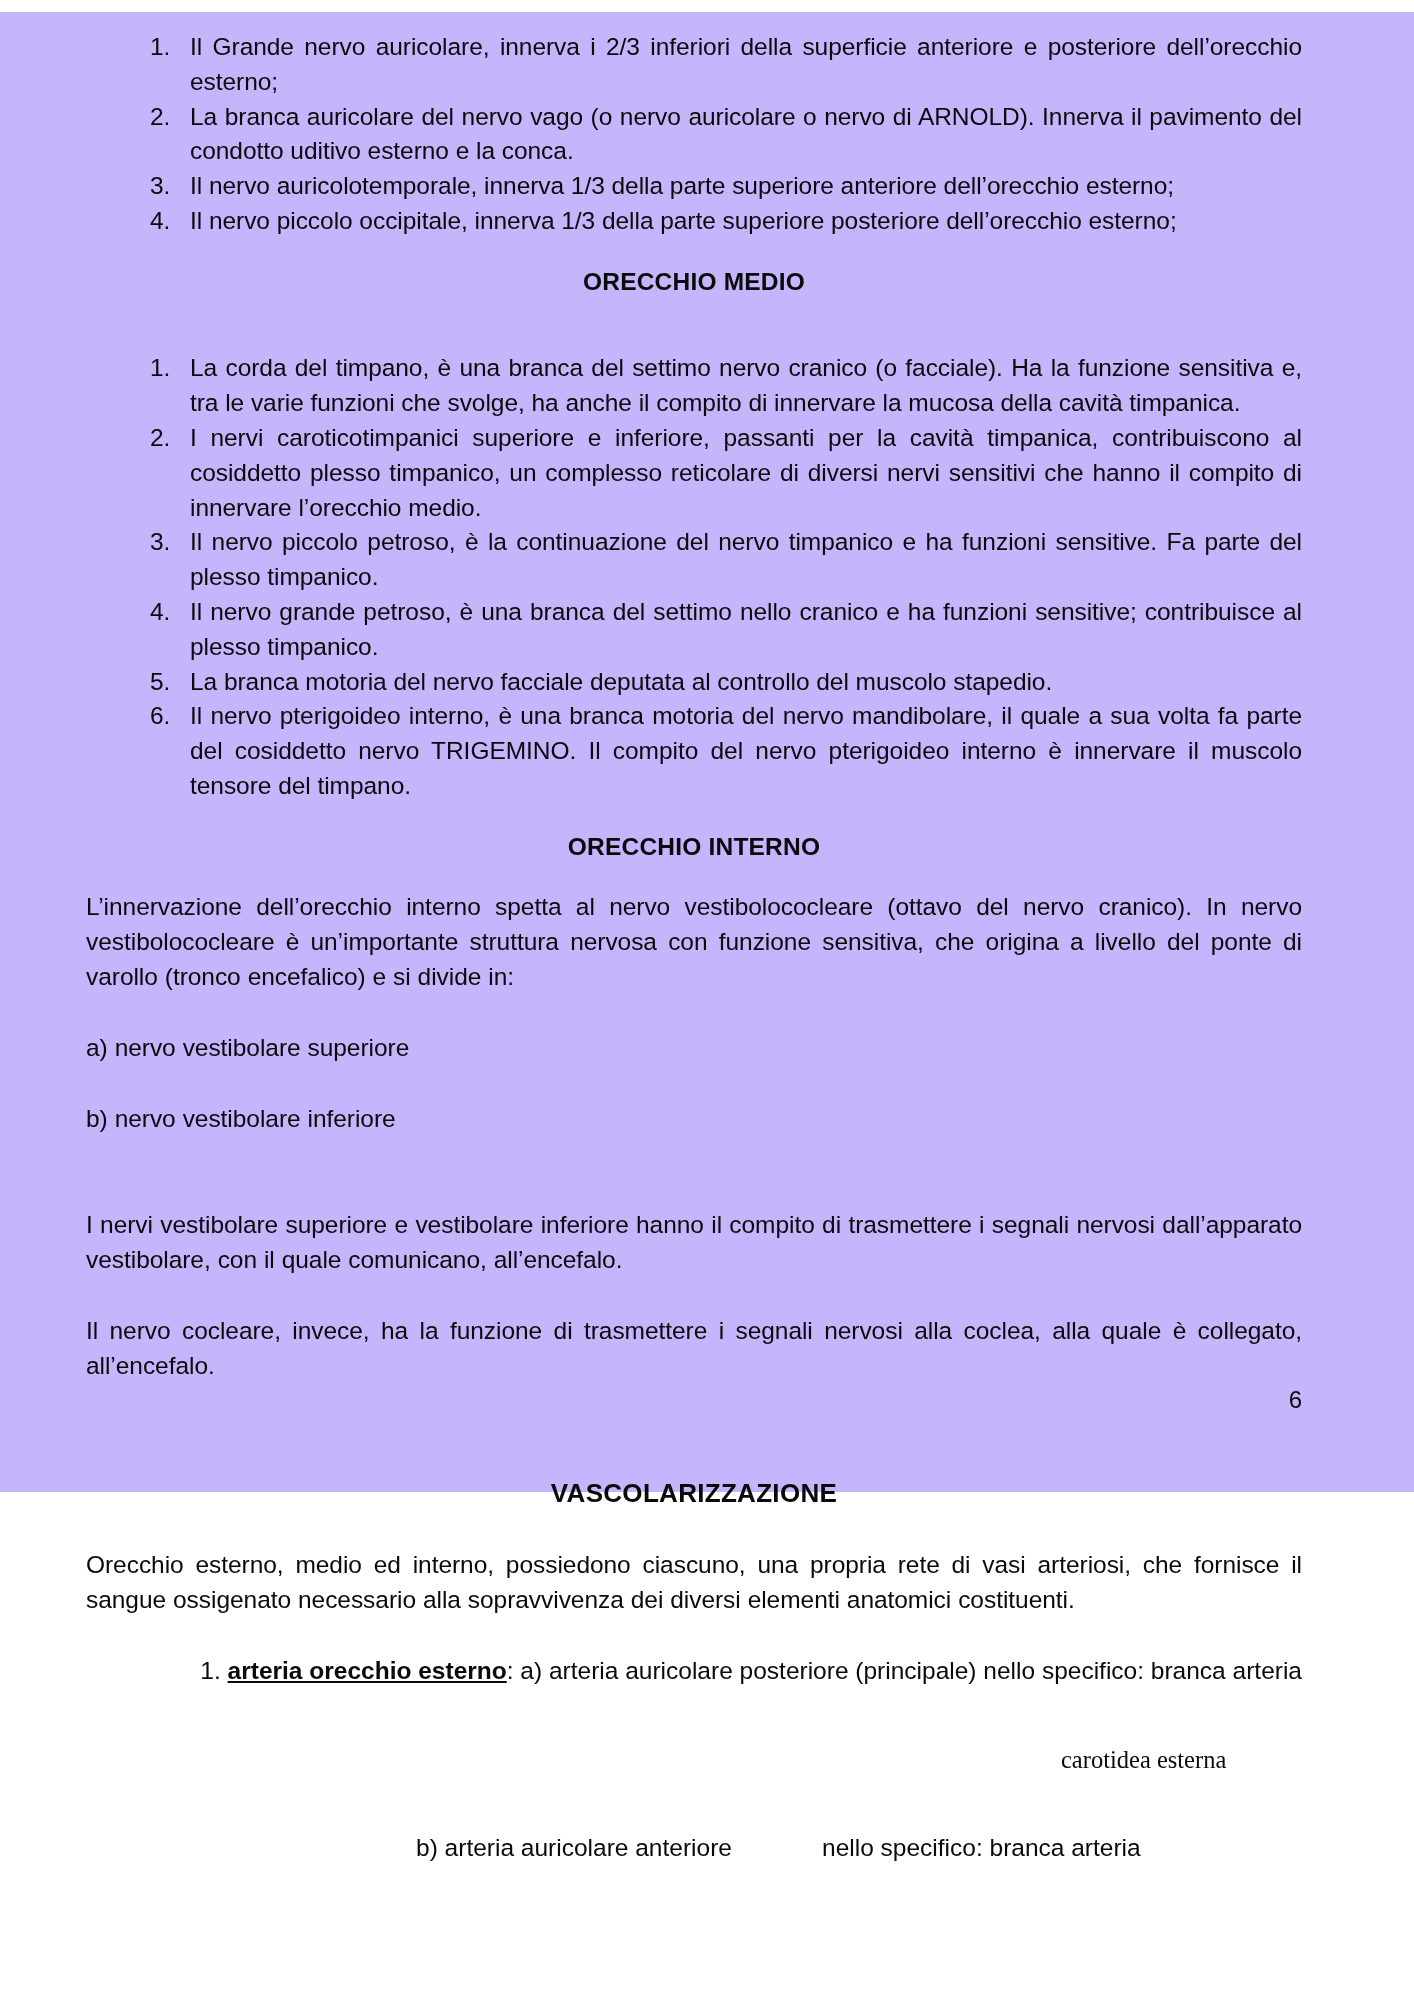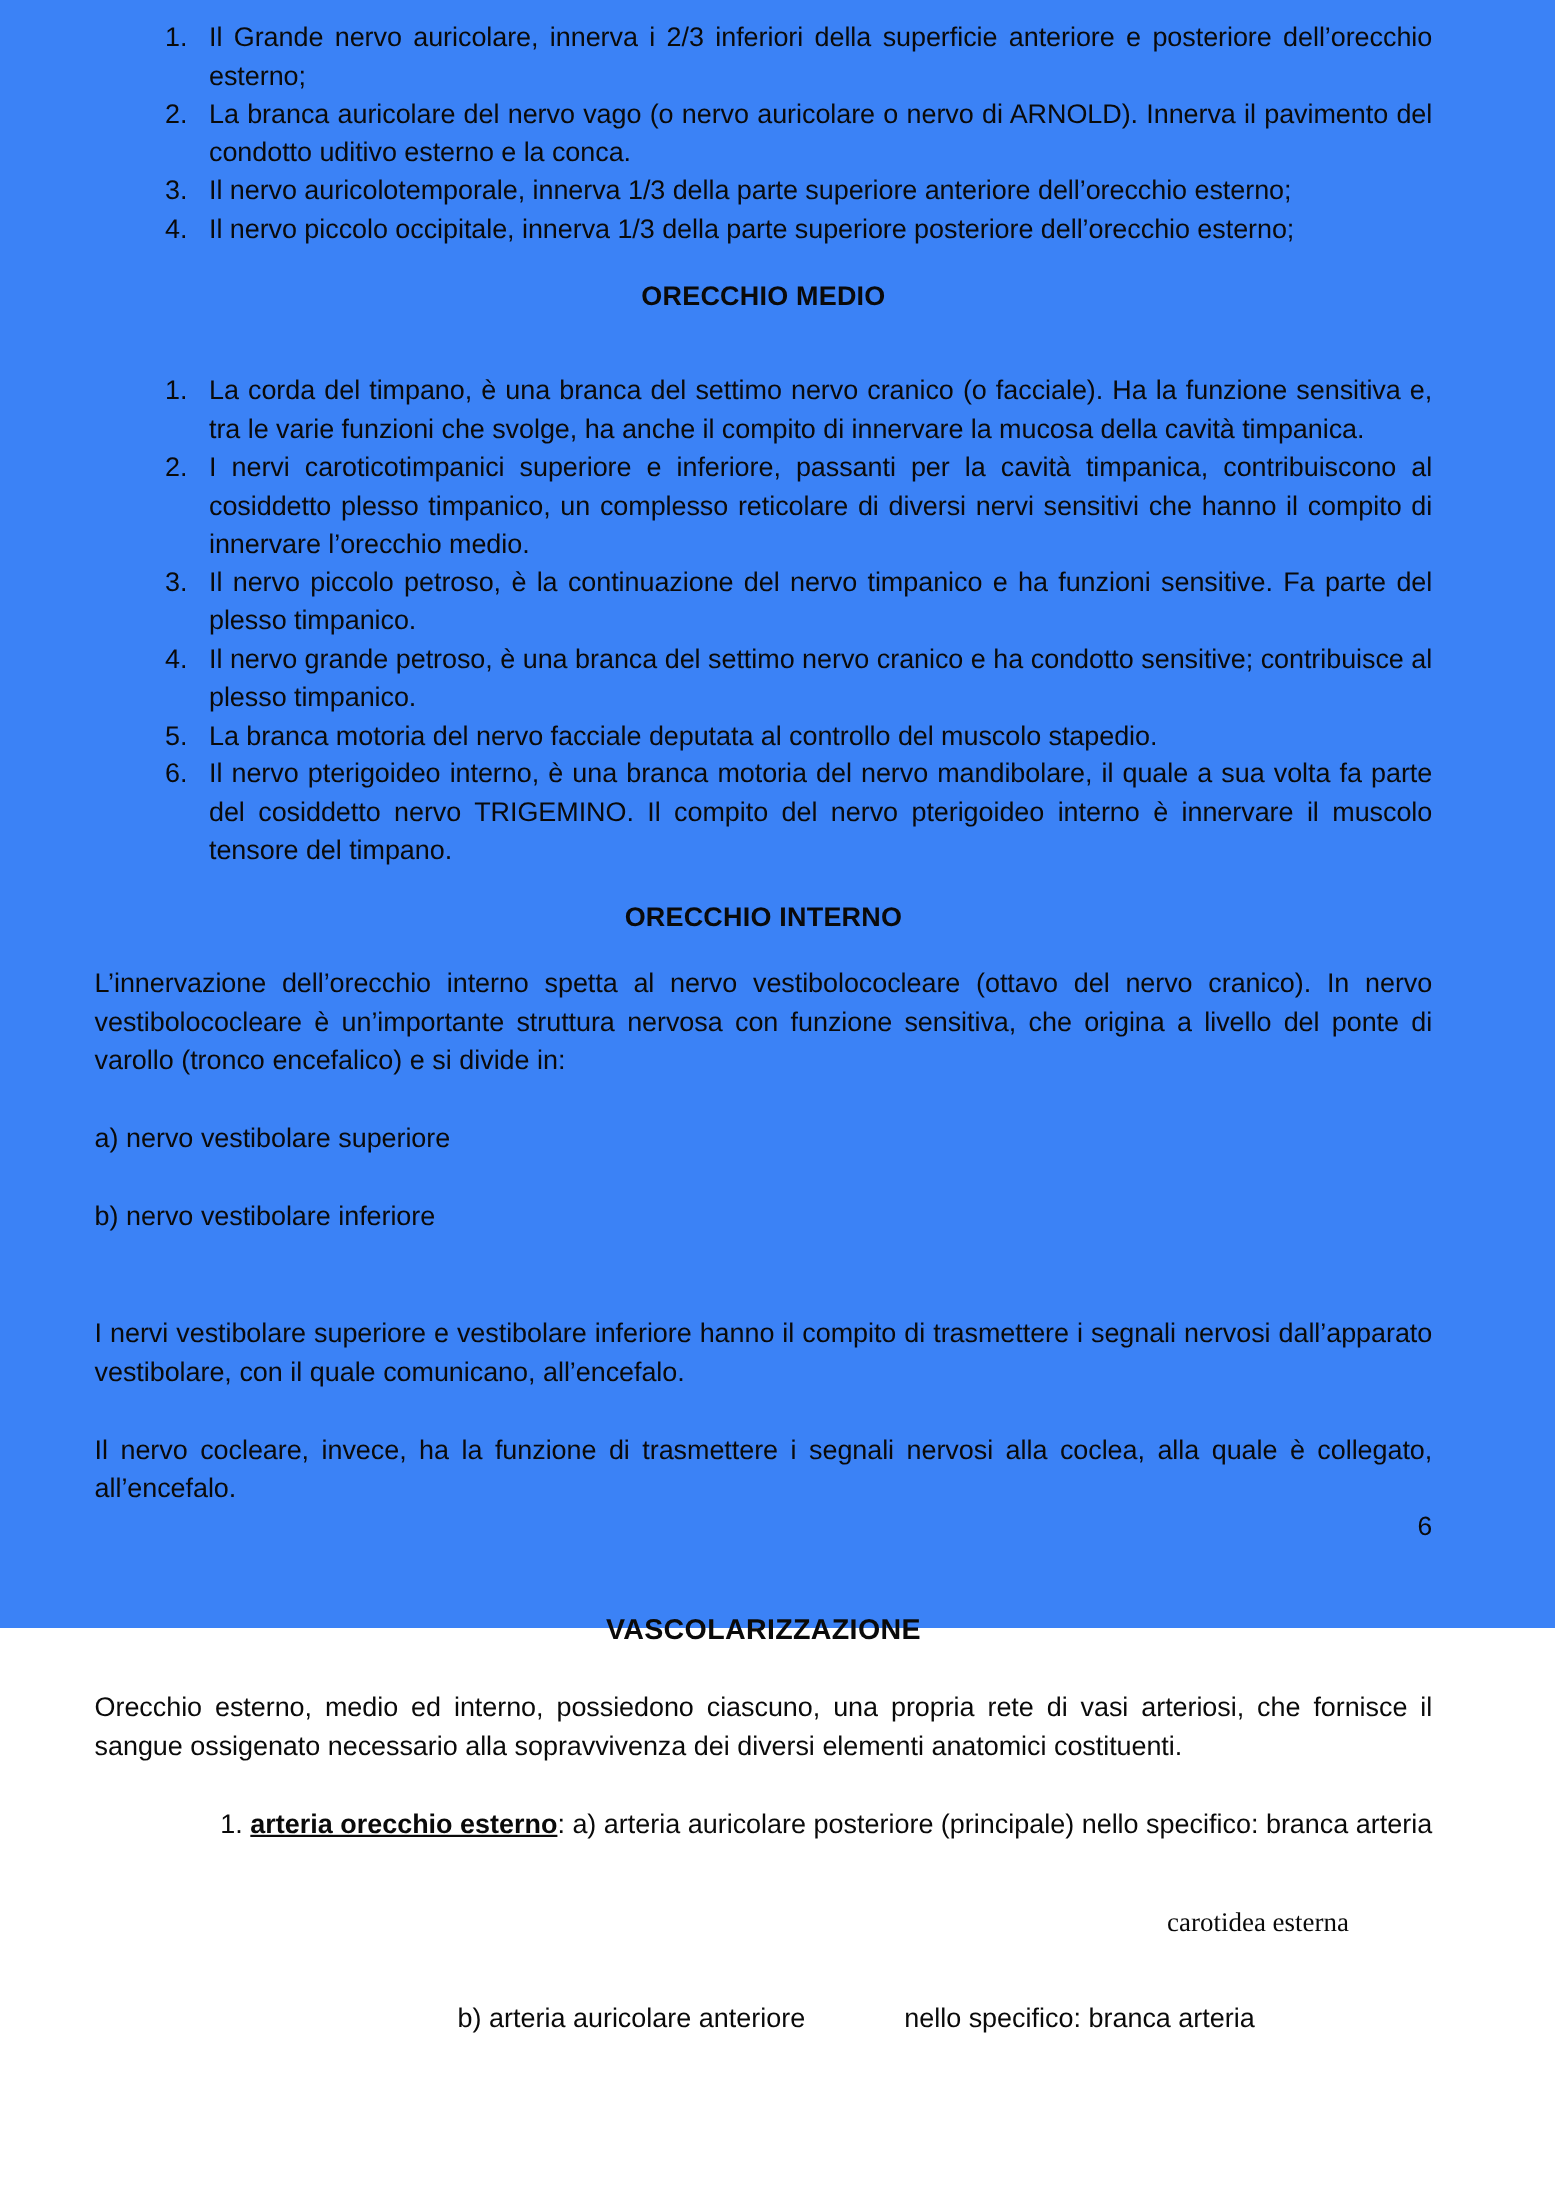--- a/index.html
+++ b/index.html
@@ -12,25 +12,25 @@
     width: 1414px;
     height: 2000px;
     font-family: "Liberation Sans", "DejaVu Sans", sans-serif;
     color: #0a0a0a;
     position: relative;
     overflow: hidden;
     -webkit-font-smoothing: antialiased;
   }
   .page {
     position: absolute;
-    top: 0;
+    top: 12px;
     left: 0;
     width: 1414px;
     height: 1480px;
-    background: #3b82f6;
+    background: #c4b5fd;
     box-sizing: border-box;
     padding: 18px 112px 0 86px;
   }
   .content {
     width: 1216px;
     position: relative;
   }
 
   
   .para {
@@ -159,21 +159,21 @@
 
     <div class="spacer-md"></div>
 
 
     <div class="spacer-md"></div>
 
     <ol class="numlist justified">
       <li>La corda del timpano, è una branca del settimo nervo cranico (o facciale). Ha la funzione sensitiva e, tra le varie funzioni che svolge, ha anche il compito di innervare la mucosa della cavità timpanica.</li>
       <li>I nervi caroticotimpanici superiore e inferiore, passanti per la cavità timpanica, contribuiscono al cosiddetto plesso timpanico, un complesso reticolare di diversi nervi sensitivi che hanno il compito di innervare l’orecchio medio.</li>
       <li>Il nervo piccolo petroso, è la continuazione del nervo timpanico e ha funzioni sensitive. Fa parte del plesso timpanico.</li>
-      <li>Il nervo grande petroso, è una branca del settimo nervo cranico e ha condotto sensitive; contribuisce al plesso timpanico.</li>
+      <li>Il nervo grande petroso, è una branca del settimo nello cranico e ha funzioni sensitive; contribuisce al plesso timpanico.</li>
       <li>La branca motoria del nervo facciale deputata al controllo del muscolo stapedio.</li>
       <li>Il nervo pterigoideo interno, è una branca motoria del nervo mandibolare, il quale a sua volta fa parte del cosiddetto nervo TRIGEMINO. Il compito del nervo pterigoideo interno è innervare il muscolo tensore del timpano.</li>
     </ol>
 
     <div class="spacer-md"></div>
 
     <div class="heading">ORECCHIO INTERNO</div>
 
     <div class="spacer-md"></div>
 

